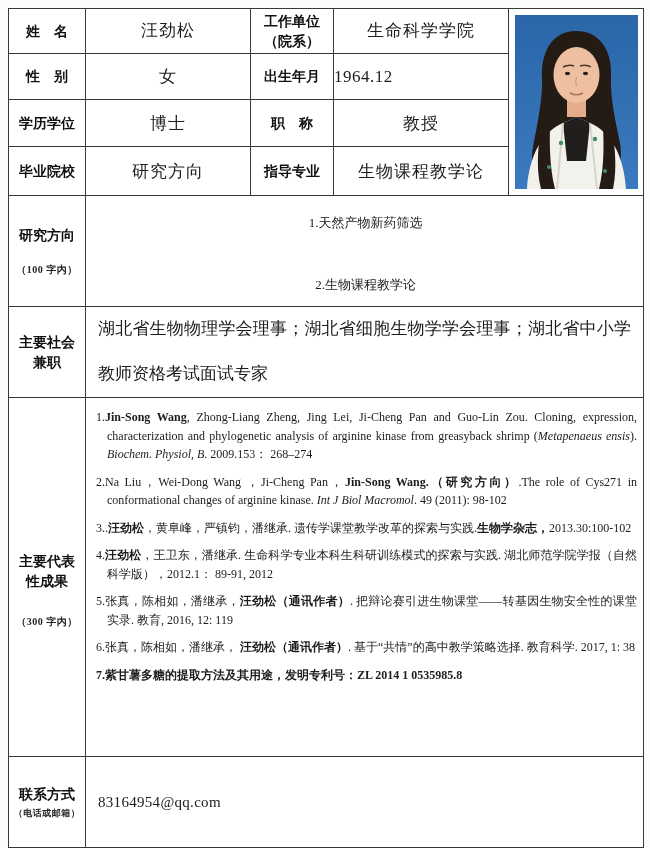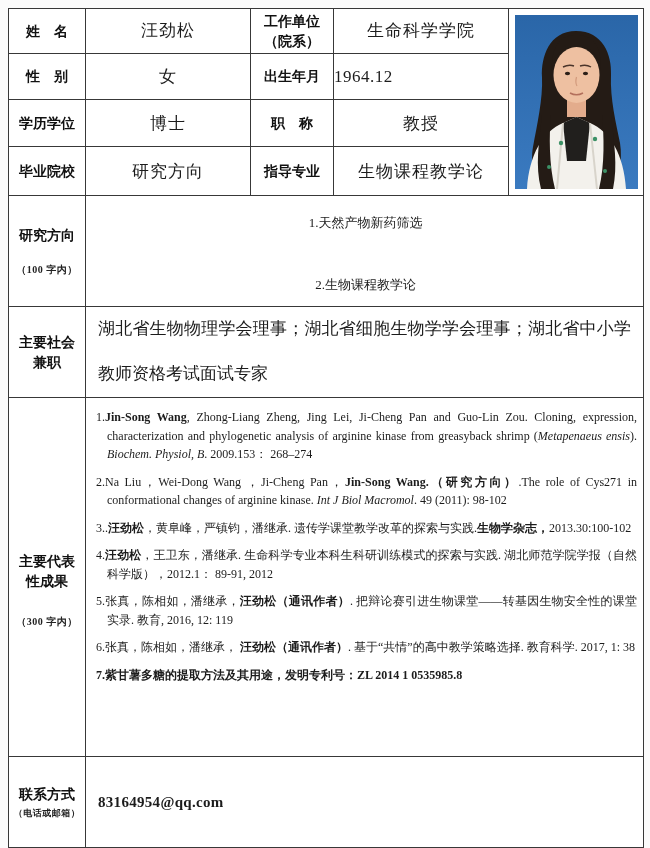--- a/index.html
+++ b/index.html
@@ -31,21 +31,21 @@
   .ritem{font-size:13px;line-height:22px;text-align:center;}
   .ritem + .ritem{margin-top:40px;}
   .social-cell{vertical-align:middle;font-family:Liberation Mono, monospace;}
   .social-text{font-size:17px;line-height:45px;padding:0 12px 0 12px;text-align:justify;}
   .pubs-cell{vertical-align:top;}
   .pubs{padding:10px 6px 2px 10px;}
   .pub{
     font-size:12px;line-height:18.5px;text-align:justify;
     padding-left:11px;text-indent:-11px;margin:0 0 9px 0;
   }
-  .contact-cell{vertical-align:middle;font-weight:bold;}
+  .contact-cell{vertical-align:middle;}
   .contact-text{font-size:15px;padding-left:12px;letter-spacing:0.3px;}
   .gap18{gap:18px;}
   .gap24{gap:24px;margin-top:26px;}
   .gap20{gap:2px;}
 </style>
 </head>
 <body>
 
 <div class="page">
   <table class="cv">

